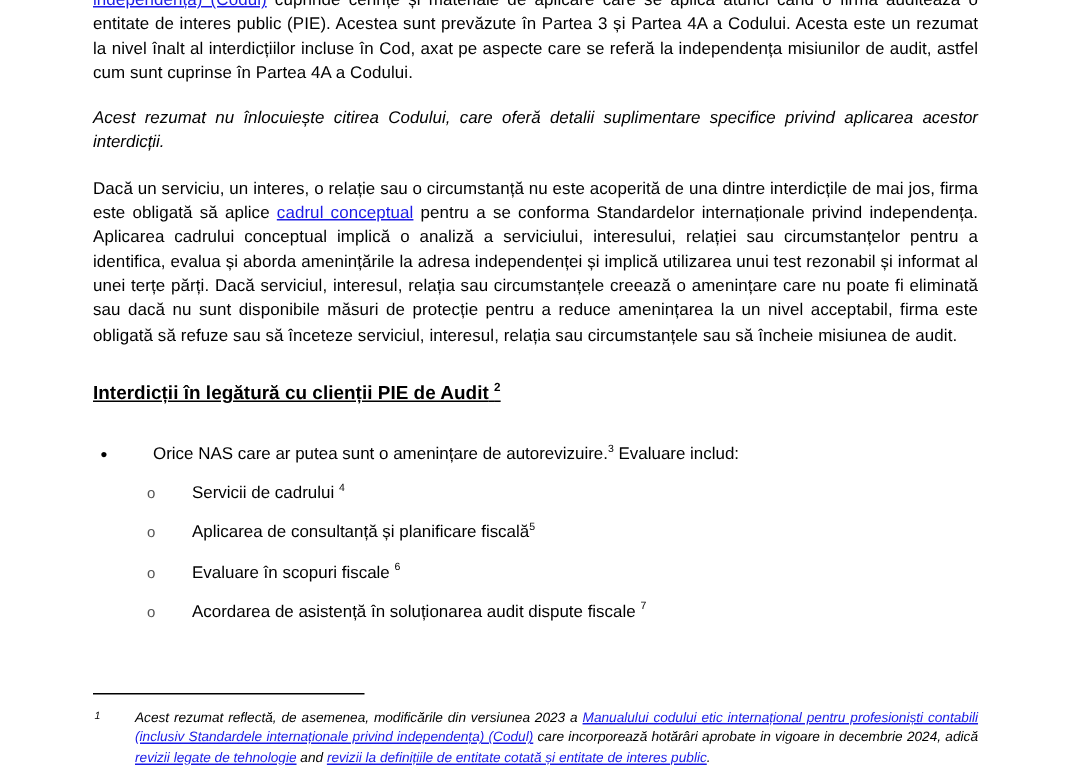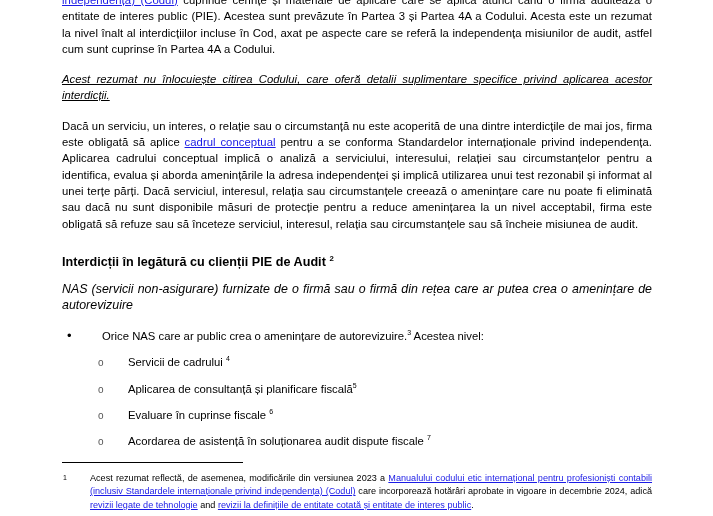--- a/index.html
+++ b/index.html
@@ -45,35 +45,35 @@
 
   a.link,
   .link {
     color: #1a1ae6;
     text-decoration: underline;
     cursor: pointer;
   }
 
   .ital-underline {
     font-style: italic;
-    text-decoration: underline;
     font-size: 11.3px;
     line-height: 16.3px;
     text-align: justify;
     margin: 0;
     display: block;
   }
 
   
   .heading {
     font-size: 12.6px;
     font-weight: bold;
     line-height: 17px;
     margin: 0;
     letter-spacing: 0.002em;
+    text-decoration: underline;
   }
   .subheading {
     font-size: 12.4px;
     font-style: italic;
     line-height: 16.6px;
     text-align: justify;
     margin: 0;
   }
 
   sup {
@@ -134,20 +134,21 @@
     border-top: 1px solid #000000;
     margin: 0 0 9px 0;
   }
   .fn-item {
     position: relative;
     font-size: 9.1px;
     line-height: 13.3px;
     text-align: justify;
     padding-left: 28px;
     margin: 0;
+    font-style: italic;
   }
   .fn-item .fn-num {
     position: absolute;
     left: 1px;
     top: -1px;
     font-size: 7px;
     line-height: 13px;
   }
 </style>
 </head>
@@ -164,48 +165,47 @@
   <div class="gap-md"></div>
 
   <p class="para"><span>Dacă un serviciu, un interes, o relație sau o circumstanță nu este acoperită de una dintre interdicțile de mai jos, firma este obligată să aplice </span><span class="link">cadrul conceptual</span><span> pentru a se conforma Standardelor internaționale privind independența. Aplicarea cadrului conceptual implică o analiză a serviciului, interesului, relației sau circumstanțelor pentru a identifica, evalua și aborda amenințările la adresa independenței și implică utilizarea unui test rezonabil și informat al unei terțe părți. Dacă serviciul, interesul, relația sau circumstanțele creează o amenințare care nu poate fi eliminată sau dacă nu sunt disponibile măsuri de protecție pentru a reduce amenințarea la un nivel acceptabil, firma este obligată să refuze sau să înceteze serviciul, interesul, relația sau circumstanțele sau să încheie misiunea de audit.</span></p>
 
   <div class="gap-lg"></div>
 
   <h2 class="heading"><span>Interdicții în legătură cu clienții PIE de Audit</span> <sup>2</sup></h2>
 
   <div class="gap-sm"></div>
 
-  <p class="subheading">NAS (servicii non-asigurare) furnizate de o firmă sau o firmă din rețea care ar putea crea o amenințare de autorevizuire</p>
 
   <div class="gap-md"></div>
 
   <div class="bullet-row level1">
     <span class="marker">•</span>
-    <span>Orice NAS care ar public crea o amenințare de autorevizuire.</span><sup>3</sup><span>  Acestea nivel:</span>
+    <span>Orice NAS care ar putea sunt o amenințare de autorevizuire.</span><sup>3</sup><span>  Evaluare includ:</span>
   </div>
 
   <div class="list-gap"></div>
 
   <div class="sub-row">
     <span class="marker">o</span>
     <span>Servicii de cadrului </span><sup>4</sup>
   </div>
 
   <div class="list-gap"></div>
 
   <div class="sub-row">
     <span class="marker">o</span>
     <span>Aplicarea de consultanță și planificare fiscală</span><sup>5</sup>
   </div>
 
   <div class="list-gap"></div>
 
   <div class="sub-row">
     <span class="marker">o</span>
-    <span>Evaluare în cuprinse fiscale </span><sup>6</sup>
+    <span>Evaluare în scopuri fiscale </span><sup>6</sup>
   </div>
 
   <div class="list-gap"></div>
 
   <div class="sub-row">
     <span class="marker">o</span>
     <span>Acordarea de asistență în soluționarea audit dispute fiscale </span><sup>7</sup>
   </div>
 
   <div class="footnote-area">

